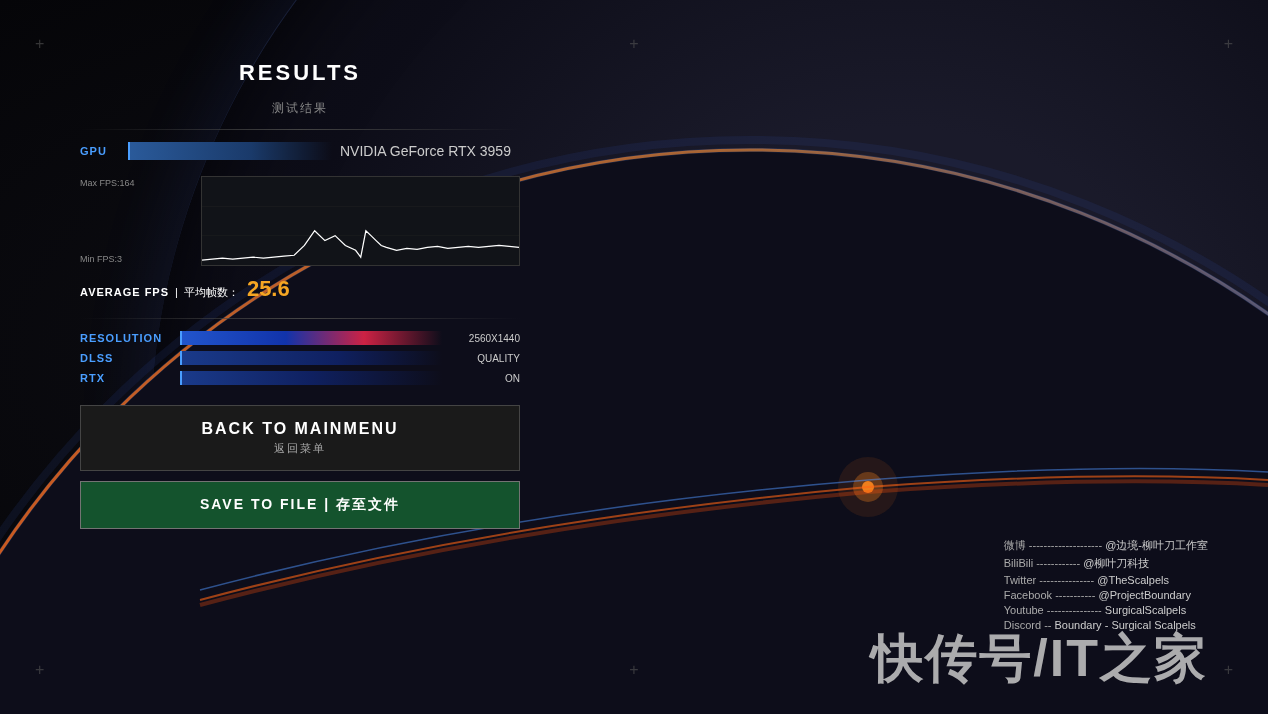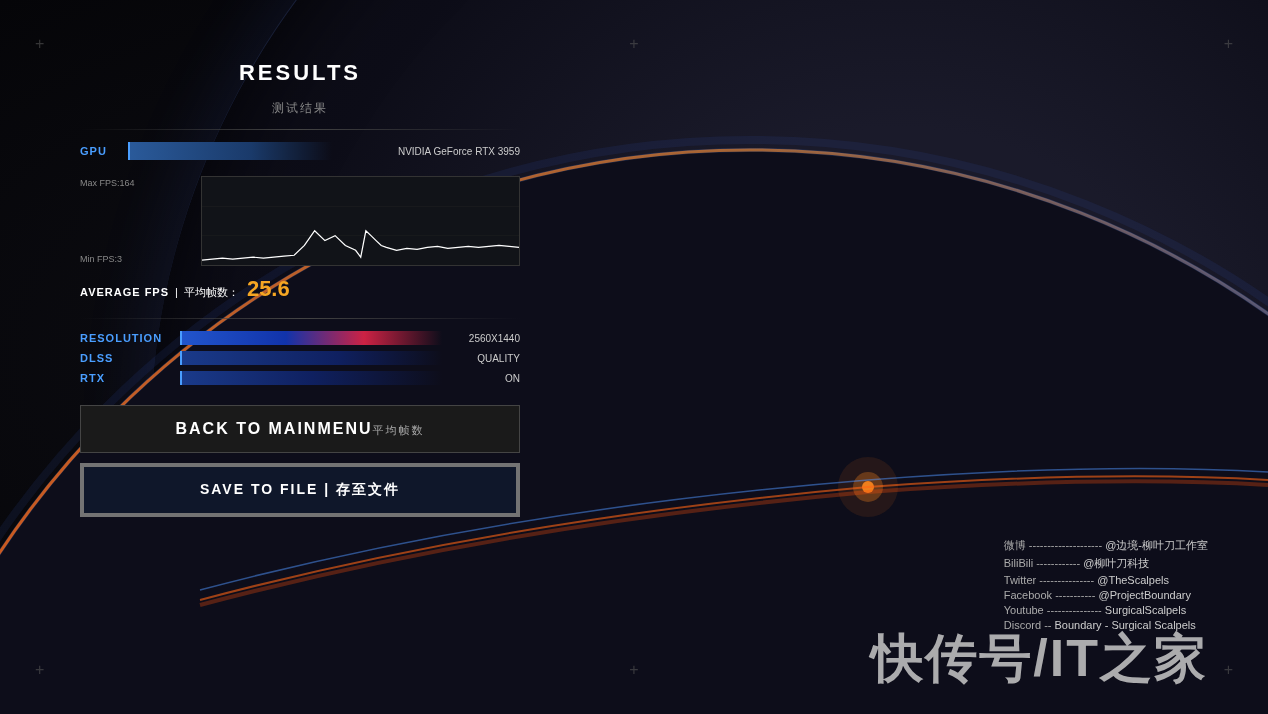--- a/index.html
+++ b/index.html
@@ -90,24 +90,23 @@
     }
     .spec-bar {
       flex: 1;
       height: 18px;
       background: linear-gradient(to right, #2a5a9a 0%, #1a3a6a 60%, transparent 100%);
       margin: 0 8px;
       position: relative;
       border-left: 2px solid #4a9eff;
     }
     .spec-value {
-      font-size: 10px;
+      font-size: 14px;
       color: #ccc;
       white-space: nowrap;
-      text-align: right;
       min-width: 180px;
     }
 
     
     .chart-container {
       margin: 16px 0 8px 0;
       position: relative;
     }
     .chart-label-text {
       font-size: 9px;
@@ -196,21 +195,21 @@
     .stat-value {
       font-size: 10px;
       color: #ccc;
       text-align: right;
       min-width: 70px;
     }
 
     
     .btn-main-menu {
       display: flex;
-      flex-direction: row;
+      flex-direction: column;
       align-items: center;
       justify-content: center;
       width: 100%;
       padding: 14px 20px;
       margin: 20px 0 10px 0;
       background: #1a1a1a;
       border: 1px solid #444;
       cursor: pointer;
       text-decoration: none;
     }
@@ -228,22 +227,22 @@
       display: block;
       margin-top: 3px;
     }
 
     .btn-save {
       display: flex;
       align-items: center;
       justify-content: center;
       width: 100%;
       padding: 14px 16px;
-      background: #0f172a;
-      border: 4px solid #737373;
+      background: #14532d;
+      border: 1px solid #737373;
       cursor: pointer;
     }
     .btn-save-label {
       font-size: 14px;
       font-weight: 700;
       color: #ffffff;
       letter-spacing: 2px;
     }
 
     
@@ -385,21 +384,21 @@
   <div class="stat-row">
     <span class="stat-label">RTX</span>
     <div class="stat-bar-container">
       <div class="stat-bar stat-bar-rtx"></div>
     </div>
     <span class="stat-value">ON</span>
   </div>
 
   <div class="btn-main-menu">
     <span class="btn-label-en">BACK TO MAINMENU</span>
-    <span class="btn-label-cn">平均帧数</span>
+    <span class="btn-label-cn">返回菜单</span>
   </div>
 
   <div class="btn-save">
     <span class="btn-save-label">SAVE TO FILE | 存至文件</span>
   </div>
 </div>
 
 <div class="social-links">
   <div class="social-row">
     <span>微博</span>

